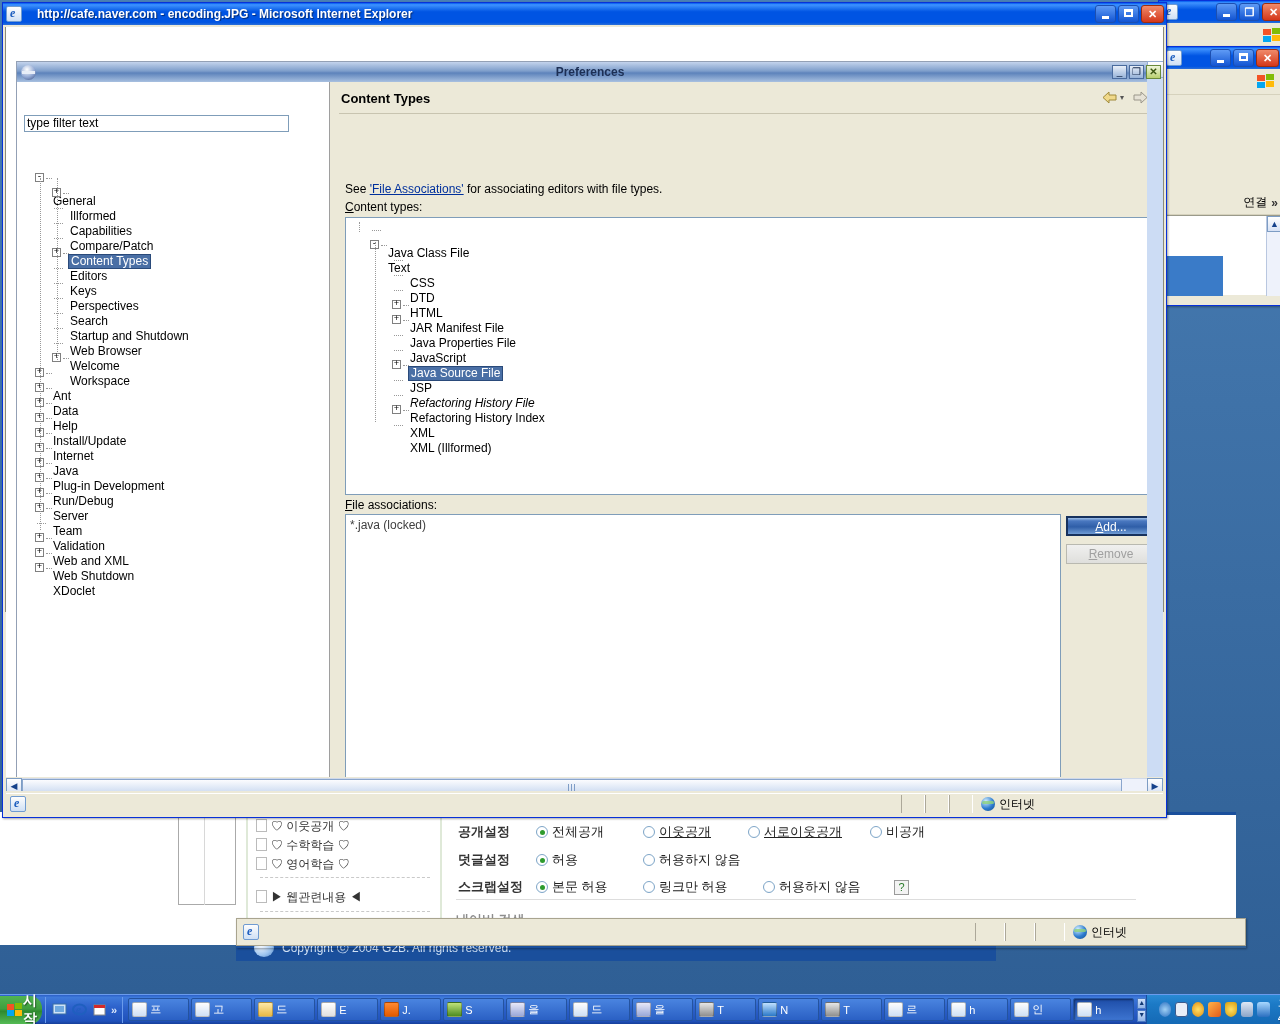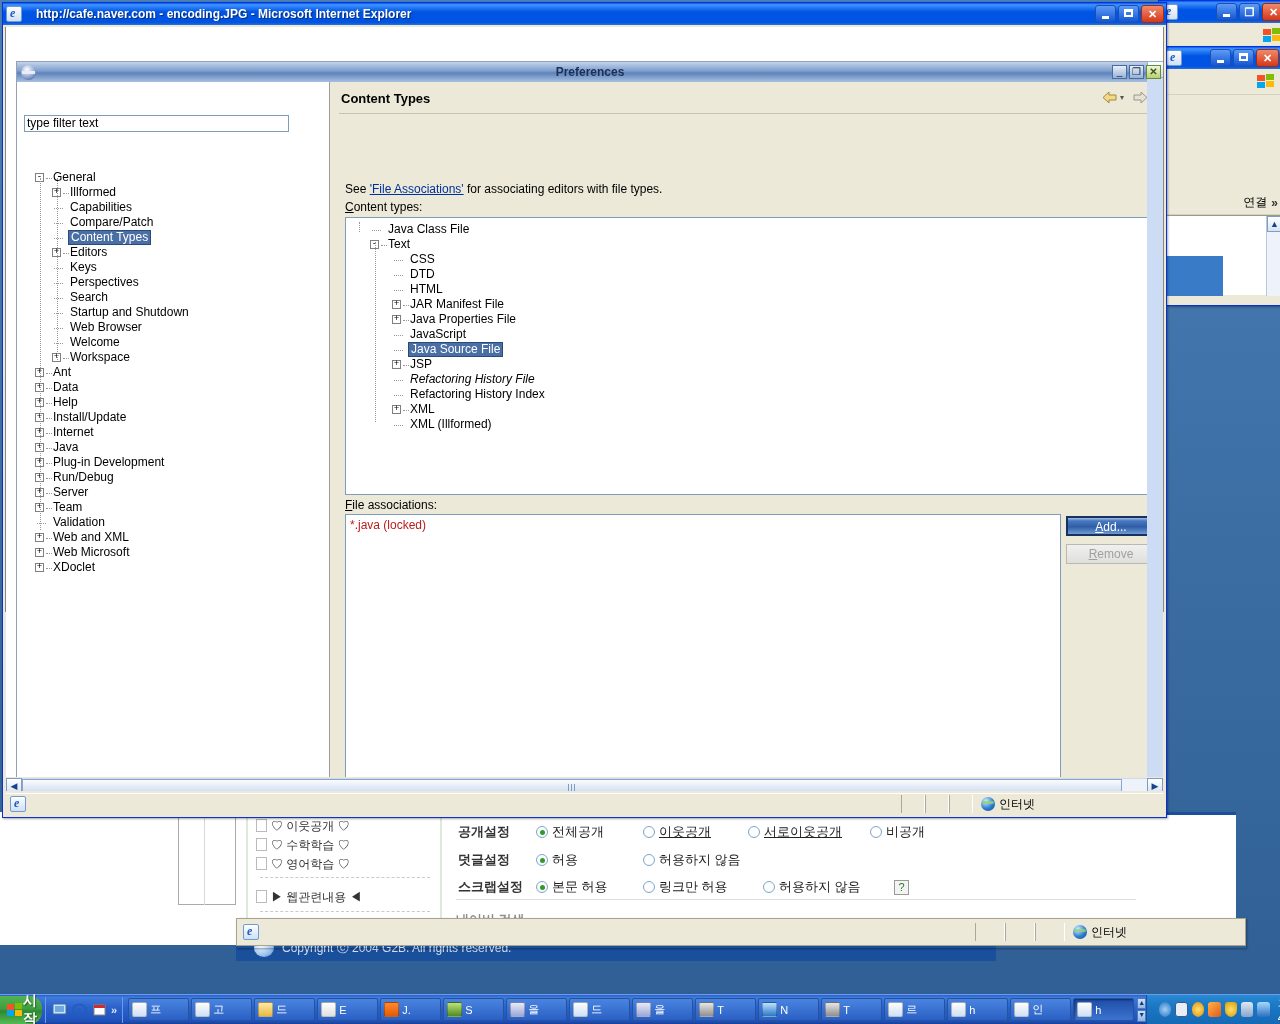--- a/index.html
+++ b/index.html
@@ -13,21 +13,21 @@
 
   
   #desktop { position:absolute; left:0; top:0; width:1280px; height:994px; background:#3a6ea5;
              background-image:linear-gradient(180deg,#4a7fb5 0%,#2f5f95 100%); }
 
   
   .xpwin { position:absolute; background:#ece9d8; border:1px solid #0831d9;
            box-shadow:1px 1px 2px rgba(0,0,0,.35); }
   .xptitle { height:22px; background:linear-gradient(180deg,#0058ee 0%,#3f93ff 8%,#0054e3 40%,#0054e3 88%,#2b6fd8 100%);
              display:flex; align-items:center; padding:0 2px 0 3px; color:#fff; font-weight:bold; font-size:12px; }
-  .xptitle .tbtxt { flex:1; overflow:hidden; white-space:nowrap; text-shadow:1px 1px 1px rgba(0,0,0,.5); padding-left:6px;margin-left:8px; }
+  .xptitle .tbtxt { flex:1; overflow:hidden; white-space:nowrap; text-shadow:1px 1px 1px rgba(0,0,0,.5); padding-left:15px; }
   .tbicon { width:16px; height:16px; flex:0 0 16px; border-radius:2px;
             background:linear-gradient(180deg,#fdfdfd,#cfe0f5); border:1px solid #6f9bd1;
             position:relative; overflow:hidden; }
   .tbicon::before{content:"e"; position:absolute; left:3px; top:-1px; font-size:12px; font-style:italic;
             font-family:"Liberation Serif",serif; color:#1f5fbf; font-weight:bold;}
   .sysbtns { display:flex; gap:2px; align-items:center; }
   .sysbtn { width:21px; height:18px; border:1px solid #1c4fb0; border-radius:3px;
             background:linear-gradient(180deg,#5f9bf5,#1254d2); position:relative; }
   .sysbtn.close { background:linear-gradient(180deg,#f08a6a,#d4371a); border-color:#9c2d10; width:23px;}
   .sysbtn i { position:absolute; left:50%; top:50%; transform:translate(-50%,-50%);
@@ -108,21 +108,21 @@
   .mdibtn i{position:absolute;left:50%;top:50%;transform:translate(-50%,-50%);font-style:normal;font-size:10px;color:#14274a;line-height:1;}
   .mdibtn.x{border-color:#6a8a3a;background:linear-gradient(180deg,#eef6dc,#b9d06f);}
   .mdibtn.x i{color:#3a5512;font-weight:bold;}
 
   #prefsBody{position:absolute;left:0;top:20px;width:1148px;height:730px;}
   #leftpane{position:absolute;left:0px;top:0px;width:313px;height:706px;background:#fff;border-right:1px solid #9e9e9e;}
   #filterbox{position:absolute;left:7px;top:33px;width:265px;height:17px;border:1px solid #7f9db9;background:#fff;
              font-size:12px;padding:0 2px;line-height:15px;color:#000;}
   #tree{position:absolute;left:18px;top:88px;width:290px;}
   .tnode{position:relative;height:15px;line-height:15px;font-size:12px;color:#000;white-space:nowrap;}
-  .tnode .lbl{position:absolute;white-space:nowrap;}
+  .tnode .lbl{position:absolute;white-space:nowrap;margin-top:24px;}
   .tnode .lbl.sel{background:#4a6fa5;color:#fff;border:1px solid #2a4a7a;padding:0 2px;margin-left:-2px;line-height:13px;}
   .exp{position:absolute;width:9px;height:9px;border:1px solid #808080;background:#fff;top:3px;
        font-size:9px;line-height:7px;text-align:center;color:#000;font-family:"Liberation Mono",monospace;}
   .dash{position:absolute;width:6px;border-top:1px dotted #999;top:8px;}
   .vdot{position:absolute;border-left:1px dotted #999;}
 
   #rightpane{position:absolute;left:314px;top:0px;width:834px;height:706px;background:#ece9d8;}
   #rp-head{position:absolute;left:10px;top:9px;right:10px;height:22px;display:flex;align-items:flex-start;}
   #rp-title{font-size:13px;font-weight:bold;color:#000;}
   #rp-nav{position:absolute;right:10px;top:8px;display:flex;align-items:center;gap:2px;}
@@ -131,21 +131,21 @@
   .navcaret{font-size:8px;color:#555;}
   #rp-rule{position:absolute;left:8px;top:31px;width:814px;border-top:1px solid #c8c4b0;}
 
   .fld-lbl{font-size:12px;color:#000;}
   .link{color:#00309c;text-decoration:underline;}
   .mnem{text-decoration:underline;}
 
   #ctbox{position:absolute;left:328px;top:135px;width:812px;height:278px;background:#fff;border:1px solid #7f9db9;overflow:hidden;}
   #cttree{position:absolute;left:10px;top:4px;}
   #fabox{position:absolute;left:328px;top:432px;width:716px;height:278px;background:#fff;border:1px solid #7f9db9;}
-  #fa-item{position:absolute;left:4px;top:3px;font-size:12px;color:#b91c1c;}
+  #fa-item{position:absolute;left:4px;top:3px;font-size:12px;color:#404040;}
 
   .btn{background:linear-gradient(180deg,#fcfdff 0%,#e7edf8 45%,#c9d8ef 50%,#e9f0fa 100%);
        border:1px solid #7f9db9; font-size:12px; color:#000; text-align:center; }
   .btn.blue{background:linear-gradient(180deg,#9fc0e8 0%,#4a78c0 18%,#2f5ea8 55%,#6f9bd4 100%);color:#fff;}
   .btn.disabled{background:linear-gradient(180deg,#f0f0ef,#dfdfdc);color:#a0a0a0;border-color:#b9b9b0;}
 
   #addBtn{position:absolute;left:1049px;top:434px;width:90px;height:20px;line-height:18px;border:2px solid #17325e;}
   #removeBtn{position:absolute;left:1049px;top:462px;width:90px;height:20px;line-height:18px;}
 
   #prefsFoot{position:absolute;left:0;top:706px;width:1148px;height:44px;background:#ece9d8;border-top:1px solid #fff;}
@@ -493,21 +493,21 @@
                   <span class="lbl" style="left: 18px;">Validation</span>
                 </div>
                 <div class="tnode">
                   <span class="exp" style="left: 0px;">+</span>
                   <span class="dash" style="left: 11px;"></span>
                   <span class="lbl" style="left: 18px;">Web and XML</span>
                 </div>
                 <div class="tnode">
                   <span class="exp" style="left: 0px;">+</span>
                   <span class="dash" style="left: 11px;"></span>
-                  <span class="lbl" style="left: 18px;">Web Microsoft</span>
+                  <span class="lbl" style="left: 18px;">Web Shutdown</span>
                 </div>
                 <div class="tnode">
                   <span class="exp" style="left: 0px;">+</span>
                   <span class="dash" style="left: 11px;"></span>
                   <span class="lbl" style="left: 18px;">XDoclet</span>
                 </div>
                 <span class="vdot" style="left: 22px; top: 8px; height: 182px;"></span>
                 <span class="vdot" style="left: 5px; top: 8px; height: 352px;"></span>
               </div>
           </div>

